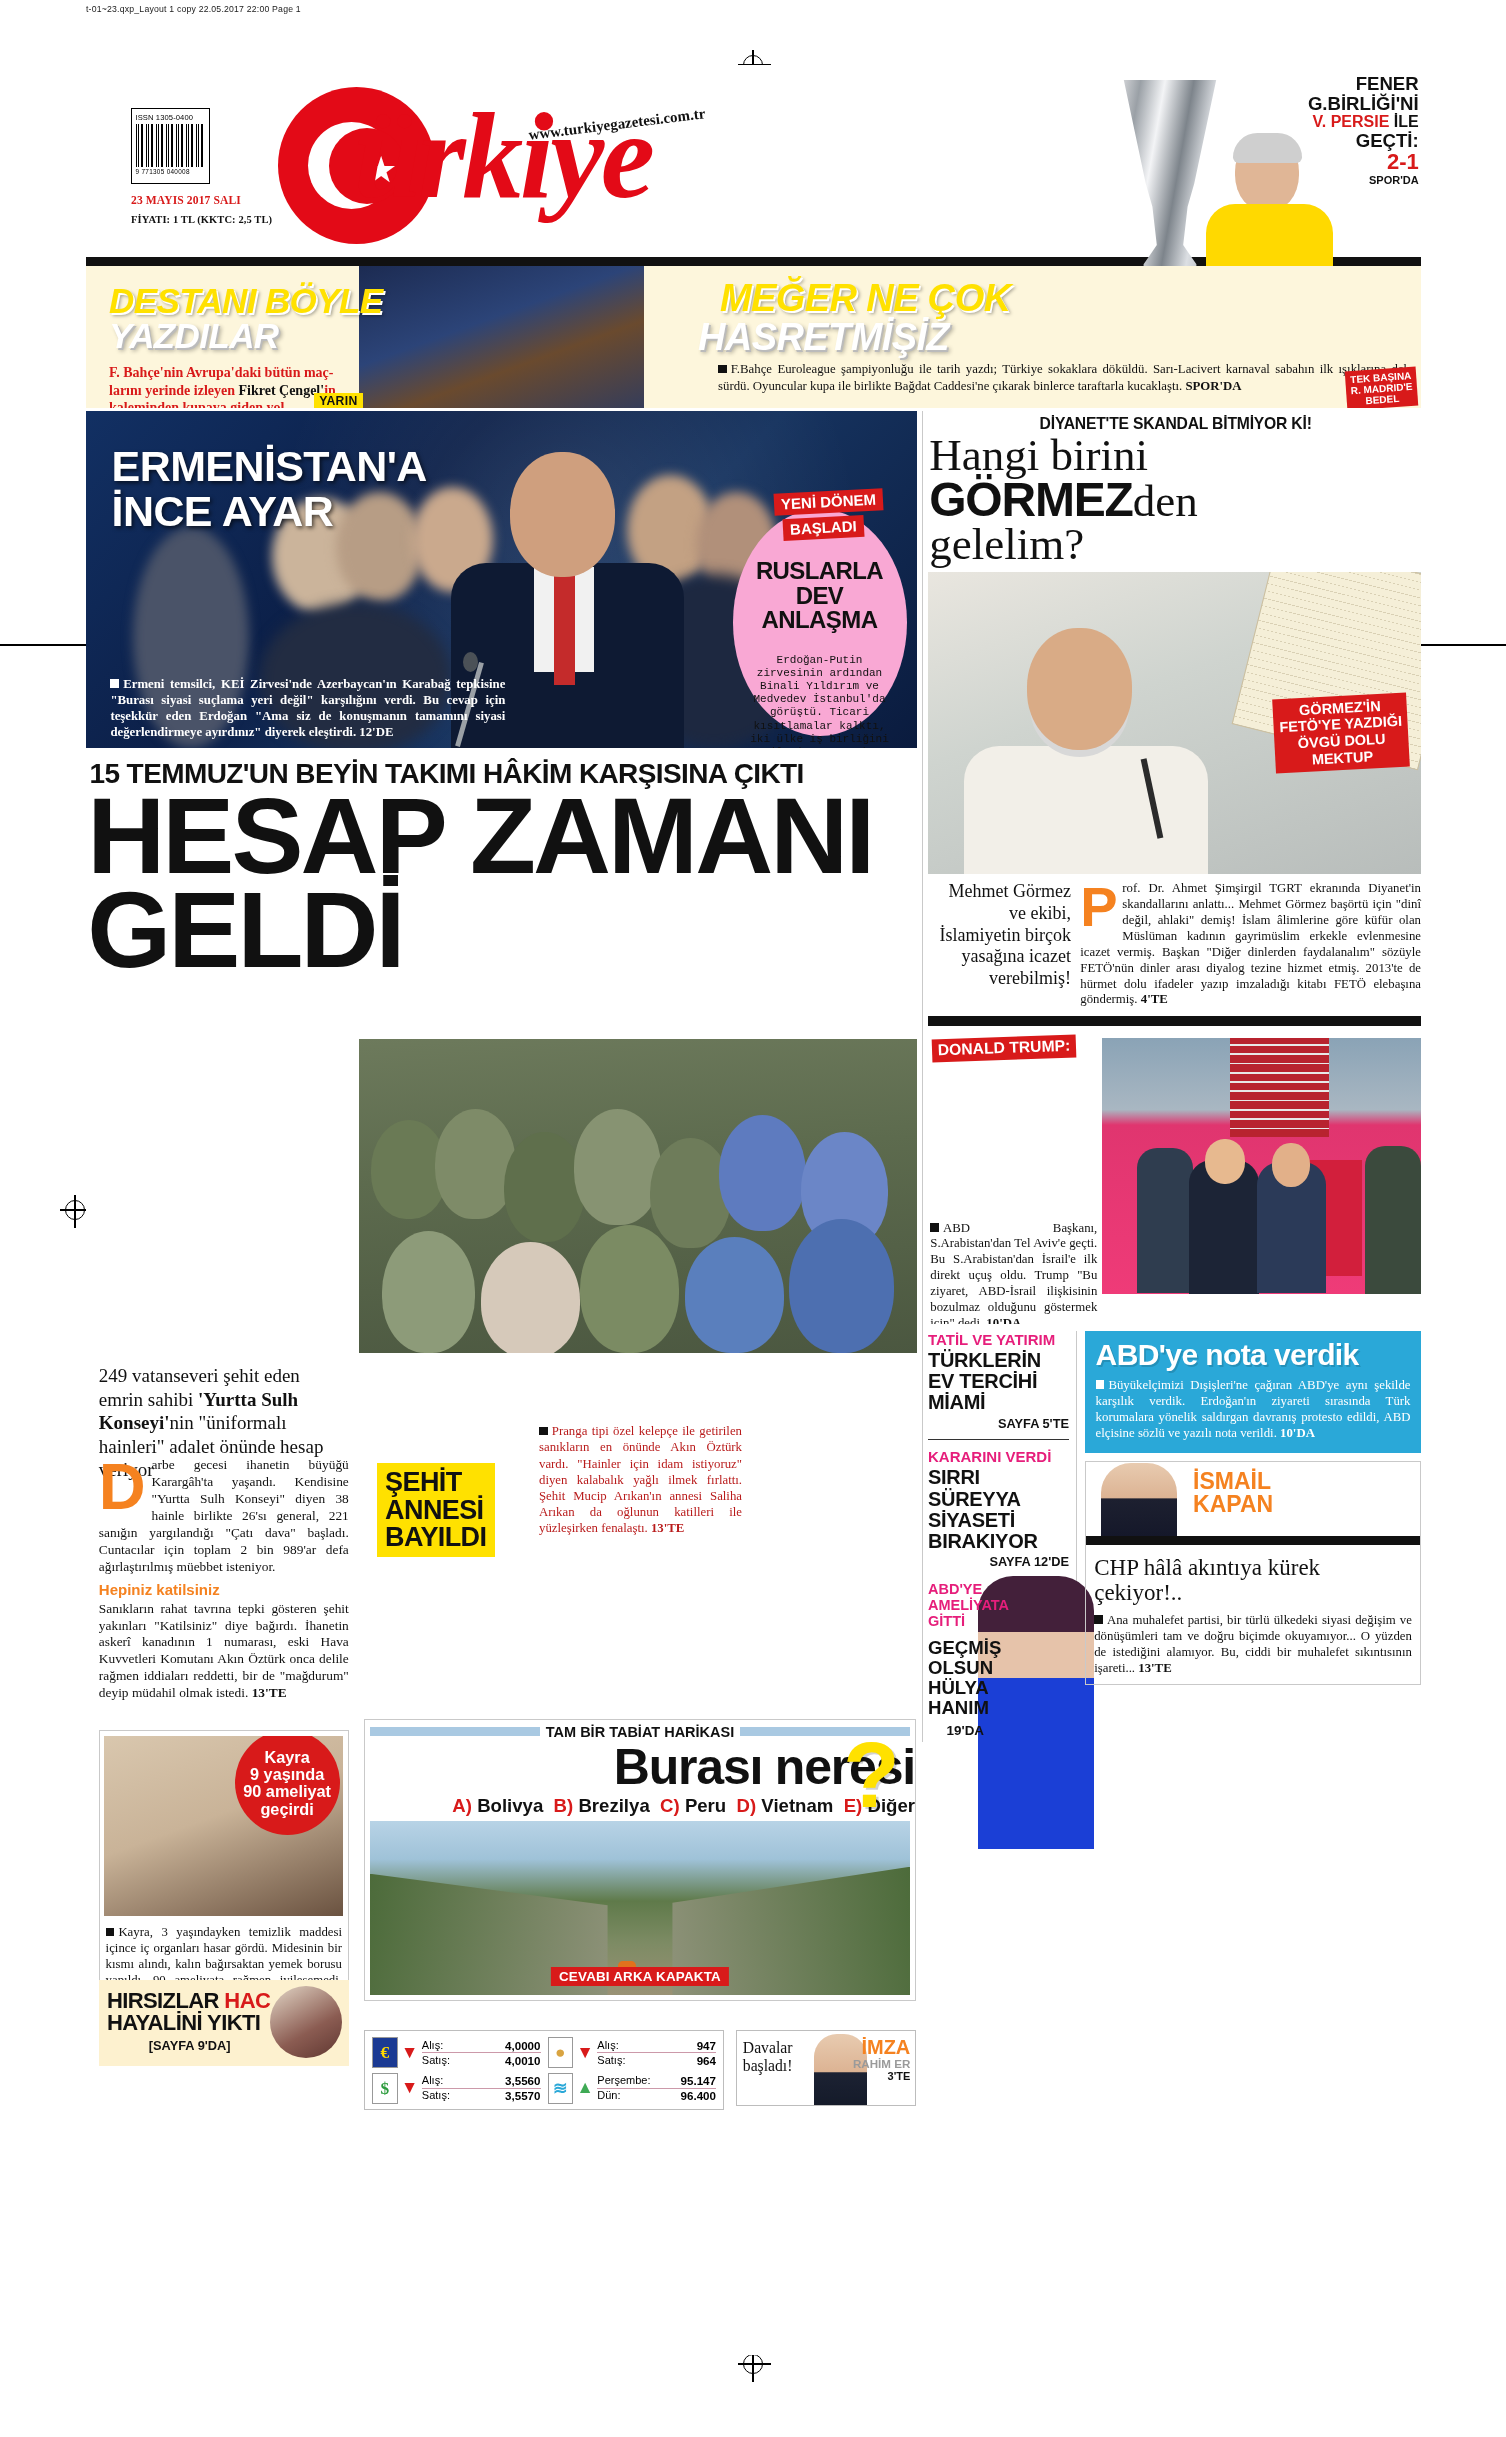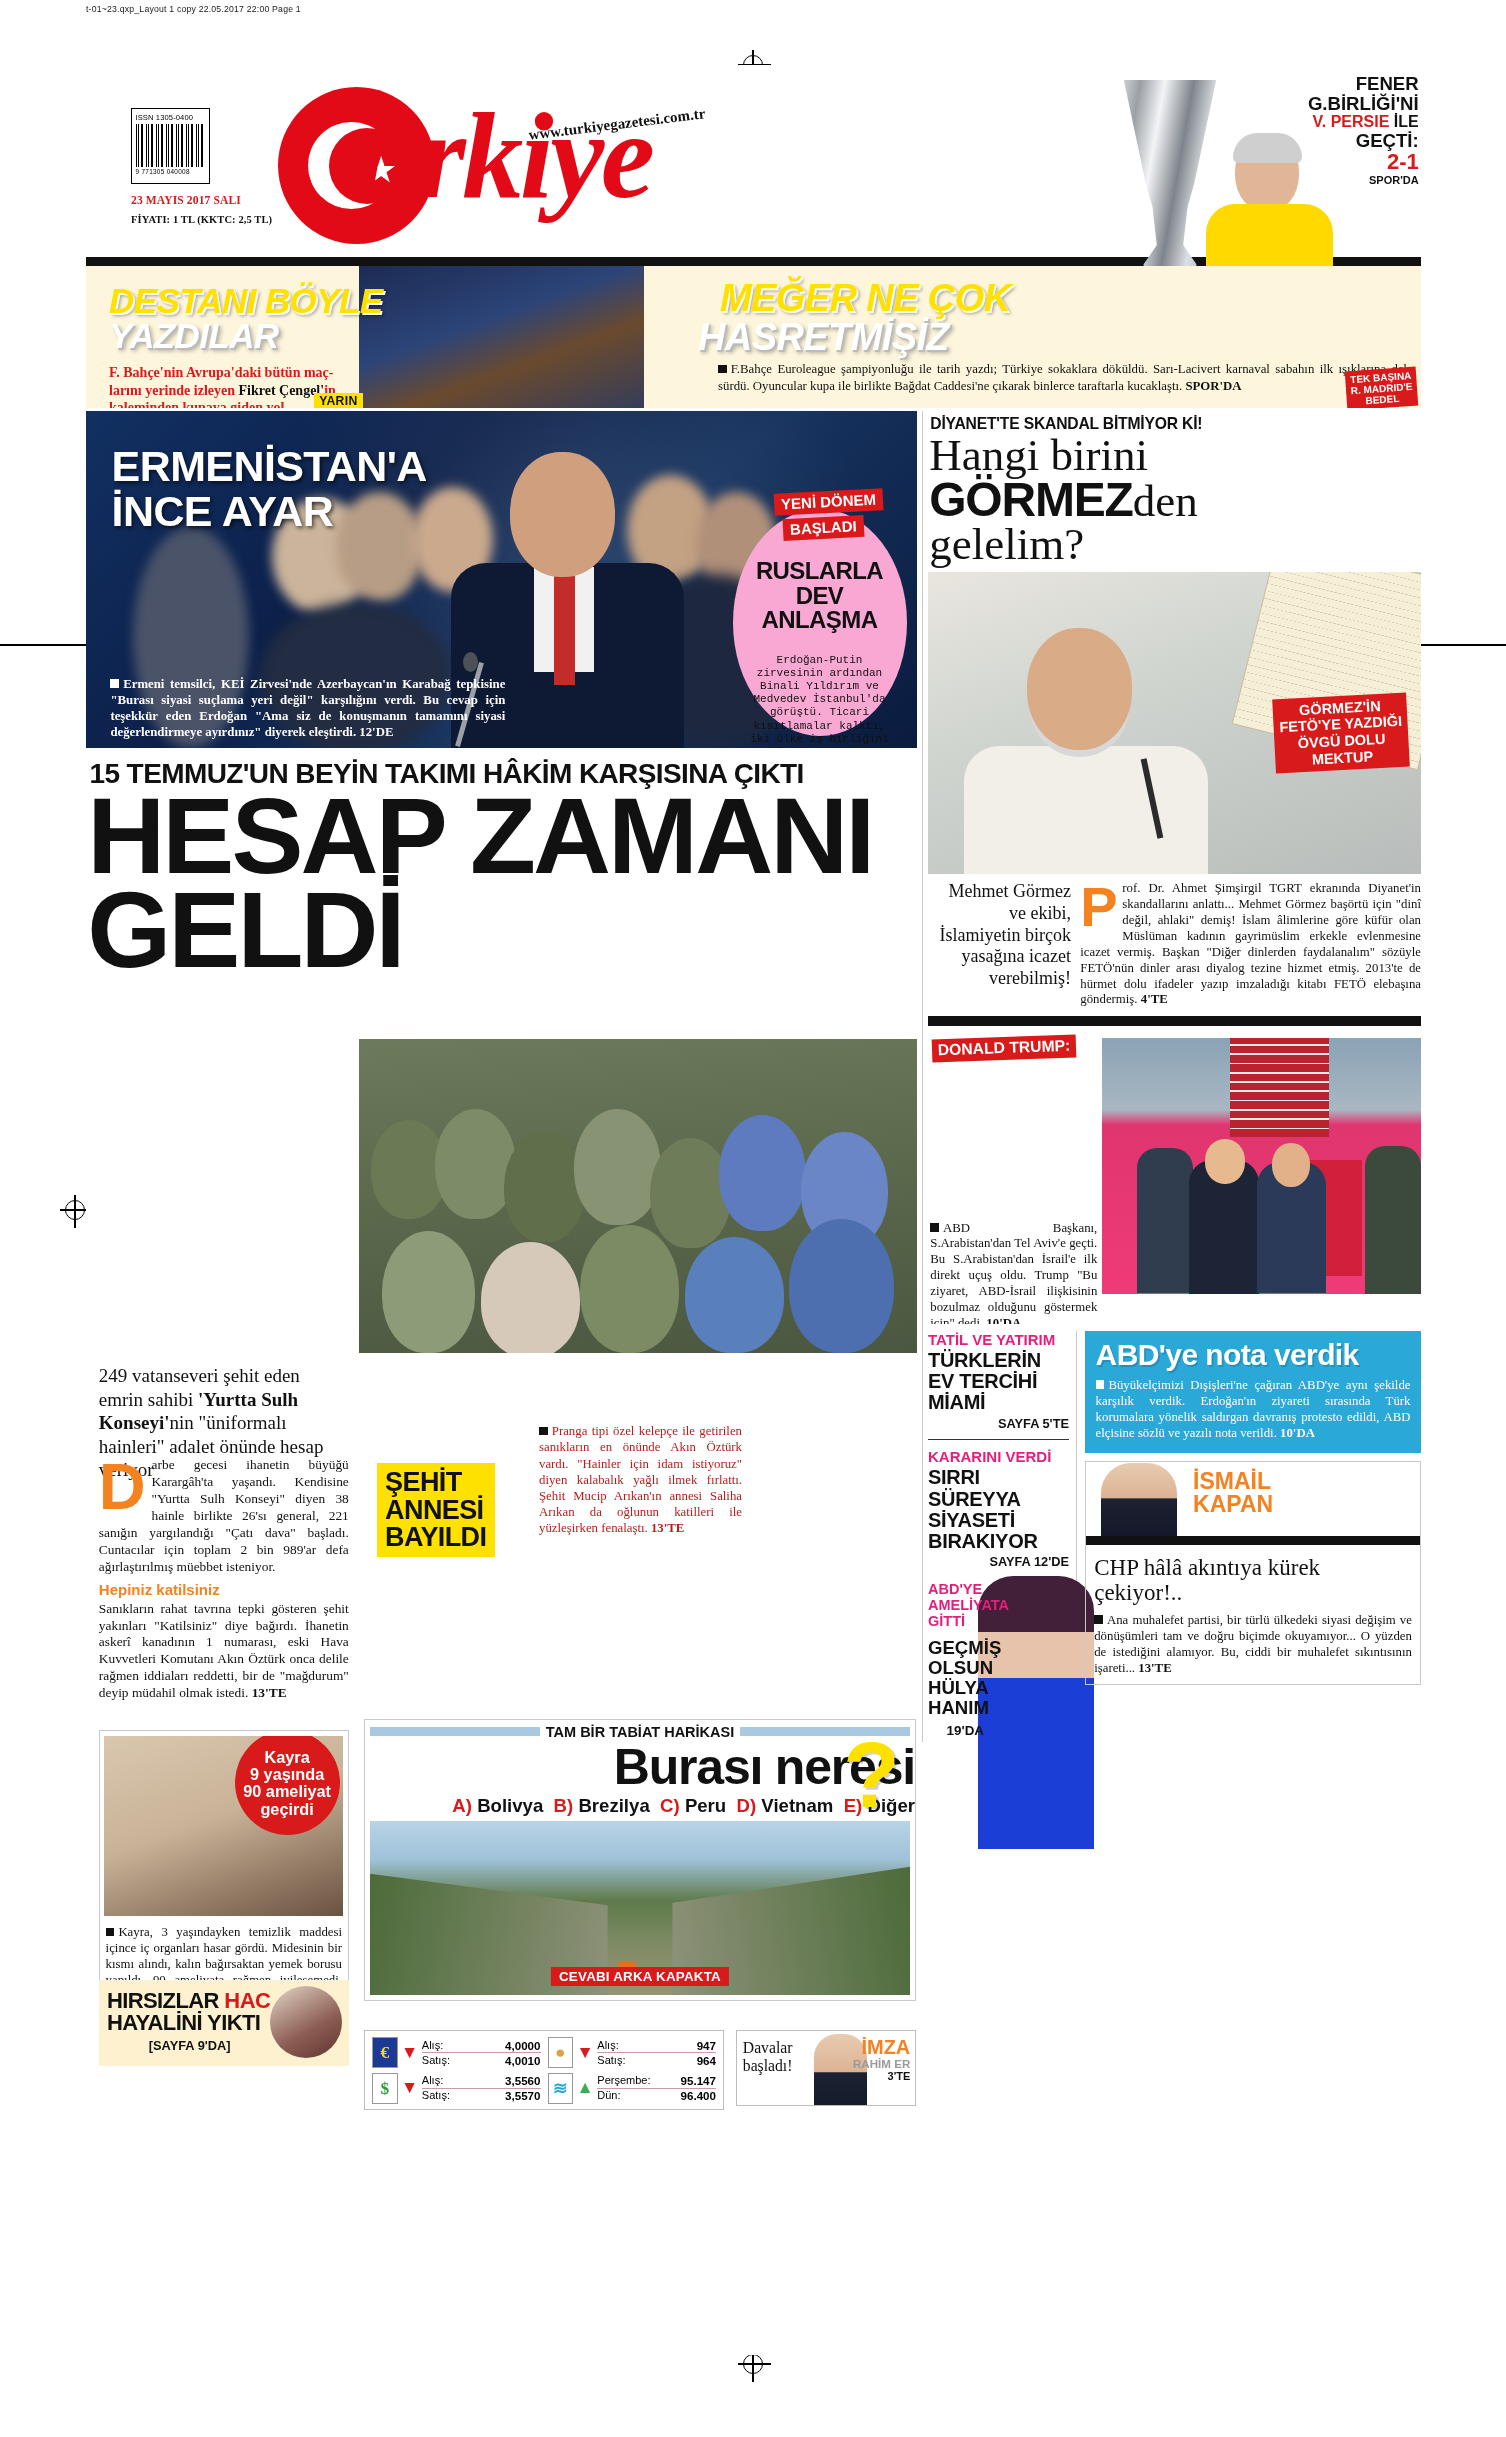--- a/index.html
+++ b/index.html
@@ -460,21 +460,21 @@
     position: absolute; right: 4.7px; top: 5.8px; text-align: right;
     font-family: "Liberation Sans", sans-serif; font-weight: bold;
   }
   .davalar .imza .i1 { font-size: 20px; color: #f58220; line-height: 1; }
   .davalar .imza .i2 { font-size: 11.6px; color: #9a9a9a; }
   .davalar .imza .i3 { font-size: 11px; color: #111; }
 
   
   .diy-eyebrow {
     font-family: "Liberation Sans", sans-serif; font-weight: bold;
-    font-size: 15.7px; color: #111; padding: 3.5px 0 1.2px 2.3px; letter-spacing: -0.2px;
+    font-size: 15.7px; color: #111; padding: 3.5px 0 1.2px 2.3px; letter-spacing: -0.2px; text-align: center;
   }
   .diy-title {
     font-family: "Liberation Serif", serif;
     font-size: 45px; line-height: .96; color: #111; padding-left: 1.2px;
   }
   .diy-title .heavy { font-family: "Liberation Sans", sans-serif; font-weight: bold; font-size: 48px; letter-spacing: -1.2px; }
   .gormez-photo {
     position: relative; margin-top: 5.8px; height: 302px;
     background: linear-gradient(160deg,#e9e6df 0%, #cfd4cf 40%, #b8bdbb 100%);
     overflow: hidden;

